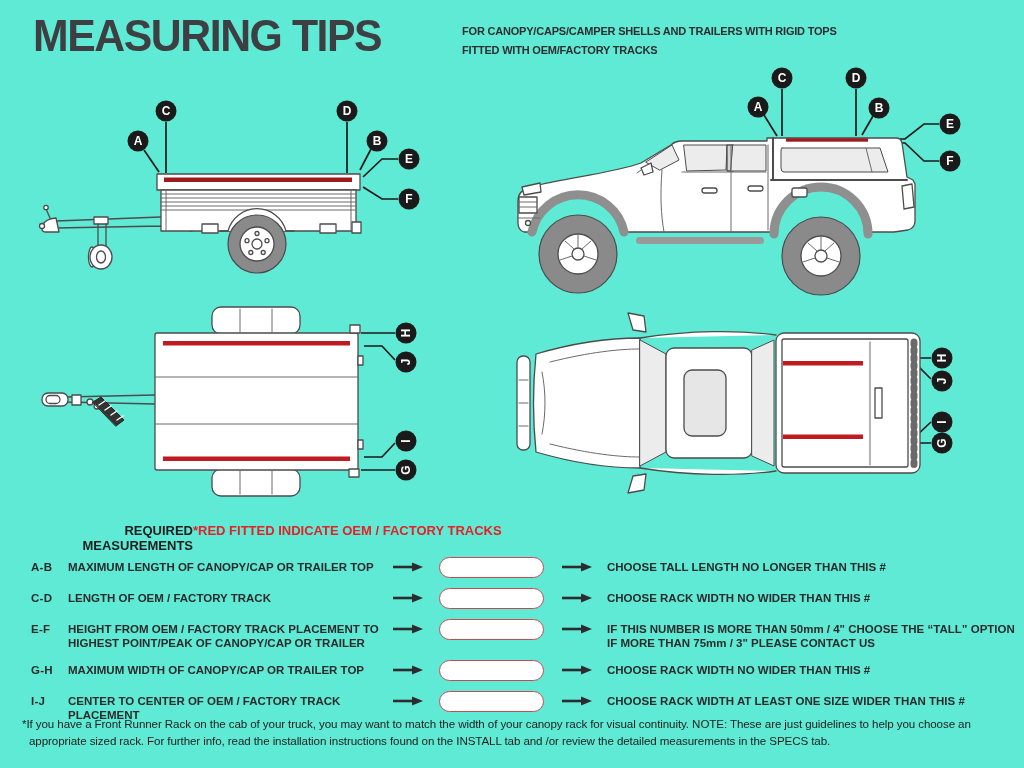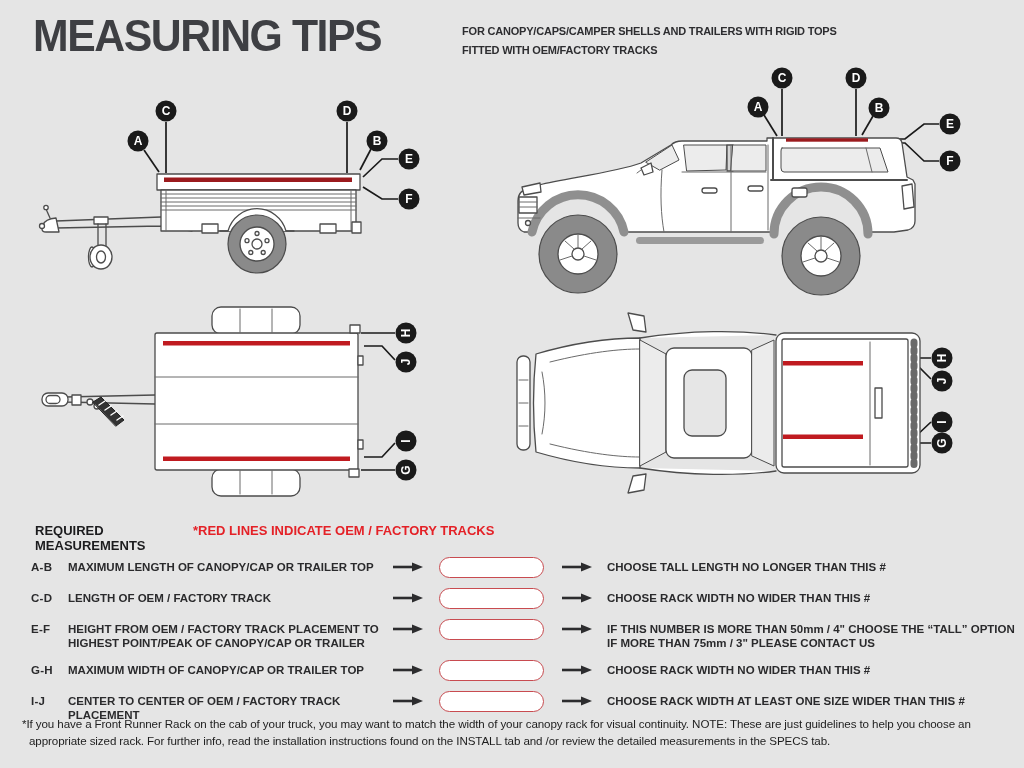--- a/index.html
+++ b/index.html
@@ -1,16 +1,16 @@
 <!DOCTYPE html>
 <html style="--track_red_side: #9b1b1e; --track_red_top: #c01b20; --note_red: #e42127; --pill_red: #c84b50; --ink: #2d2d30;"><head>
 <meta charset="utf-8">
 <style>
   html,body{margin:0;padding:0;background:#fff;}
-  .page{position:relative;width:1024px;height:768px;background:#e5e5e5;overflow:hidden;
+  .page{position:relative;width:1024px;height:768px;background:#5eead4;overflow:hidden;
         font-family:"Liberation Sans", sans-serif;color:#2d2d30;}
   .title{position:absolute;left:33px;top:10px;font-size:45px;font-weight:800;
          letter-spacing:-1.5px;color:#3e3f43;transform:scaleX(.95);transform-origin:left top;
          white-space:nowrap;}
   .subtitle{position:absolute;left:462px;top:22px;font-size:11px;font-weight:700;
             line-height:19px;color:#2d2d30;letter-spacing:-.2px;}
   .fig{position:absolute;}
   .fig svg{display:block;}
   .art{stroke:#4c4c4c;stroke-width:1.3;fill:#fff;stroke-linejoin:round;stroke-linecap:round;}
   .thin{stroke:#6a6a6a;stroke-width:1;fill:none;}
@@ -19,21 +19,21 @@
   .flare{stroke:#8f8f8f;stroke-width:9;fill:none;}
   .board{fill:#9a9a9a;stroke:none;}
   .leader{stroke:#1a1a1a;stroke-width:1.7;fill:none;}
   .badge{fill:#1a1a1a;stroke:none;}
   .badge-letter{fill:#fff;font-family:"Liberation Sans",sans-serif;font-size:12px;font-weight:700;}
   .red-side{fill:var(--track_red_side,#9b1b1e);stroke:none;}
   .red-top{fill:var(--track_red_top,#c01b20);stroke:none;}
   .dark{fill:#333;stroke:#222;stroke-width:1;}
   .hatchline{stroke:#fff;stroke-width:1.4;}
   .legend{position:absolute;left:35px;top:523px;display:flex;font-size:13px;font-weight:700;}
-  .legend .req{width:158px;color:#1c1c1e;}
+  .legend .req{width:158px;color:#1c1c1e;text-align:right;}
   .legend .rednote{color:var(--note_red,#e42127);}
   .rows{position:absolute;left:0;top:560px;width:1024px;}
   .m-row{display:grid;grid-template-columns:37px 325px 46px 123px 45px auto;
          padding-left:31px;margin-bottom:13px;align-items:start;
          font-size:11.5px;font-weight:700;line-height:14px;color:#2a2a2c;}
   .m-range{letter-spacing:.3px;}
   .arrow{margin-top:2px;}
   .pill{width:105px;height:21px;margin-top:-3px;border:1.6px solid var(--pill_red,#c84b50);
         border-radius:11px;background:#fff;box-sizing:border-box;}
   .footnote{position:absolute;left:22px;top:716px;width:988px;font-size:11.6px;font-weight:400;
@@ -249,21 +249,21 @@
         <circle class="badge" cx="452" cy="122" r="10.5"></circle>
           <text class="badge-letter" x="452" y="122" text-anchor="middle" dy=".35em" transform="rotate(-90 452 122)">I</text>
         <circle class="badge" cx="452" cy="143" r="10.5"></circle>
           <text class="badge-letter" x="452" y="143" text-anchor="middle" dy=".35em" transform="rotate(-90 452 143)">G</text>
       </g>
     </svg>
   </div>
 
   <div class="legend">
     <div class="req">REQUIRED MEASUREMENTS</div>
-    <div class="rednote">*RED LINES INDICATE OEM / FACTORY TRACKS</div>
+    <div class="rednote">*RED FITTED INDICATE OEM / FACTORY TRACKS</div>
   </div>
 
   <div class="rows">
 
     <div class="m-row">
       <div class="m-range">A-B</div>
       <div class="m-desc">
         <div>MAXIMUM LENGTH OF CANOPY/CAP OR TRAILER TOP</div>
       </div>
       <svg class="arrow" width="30" height="10">

